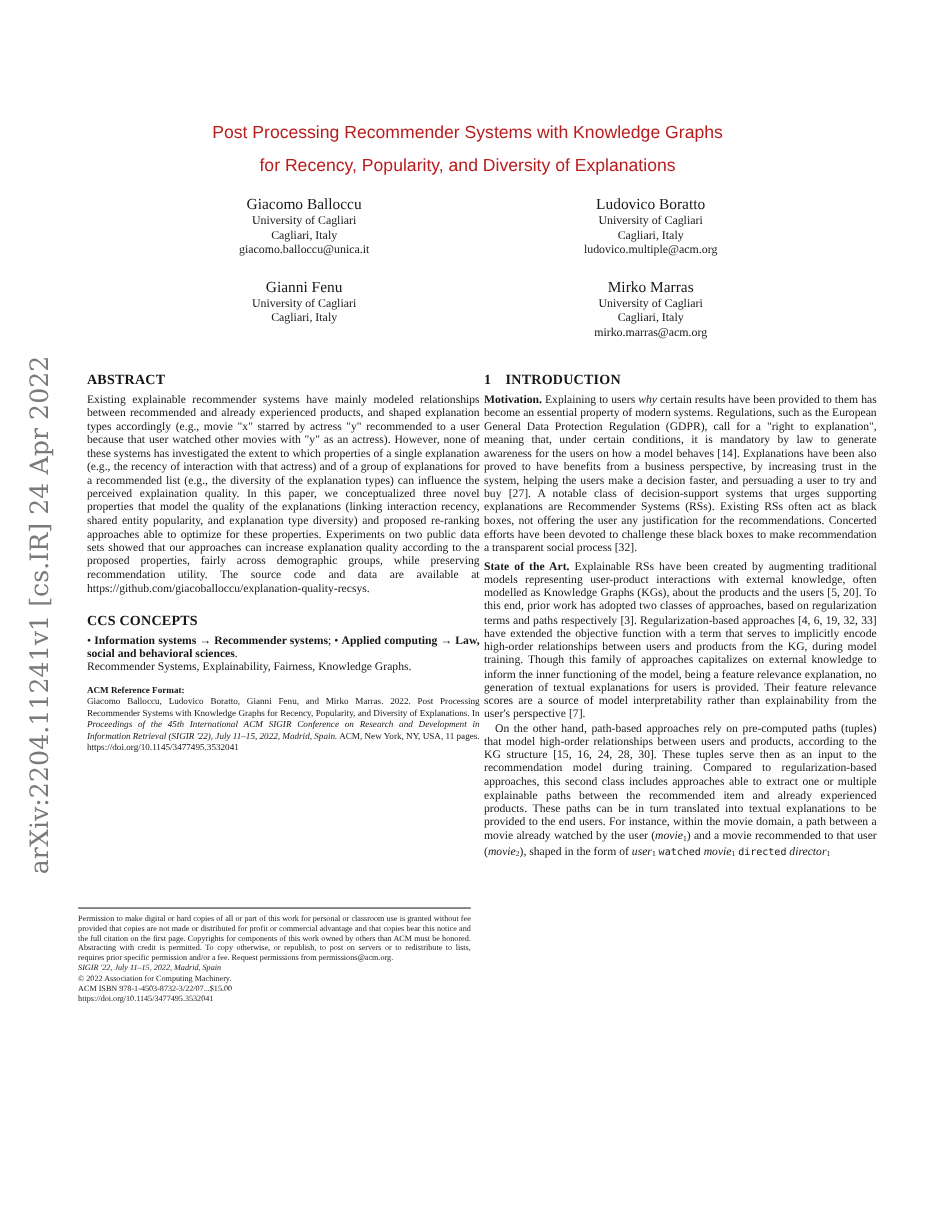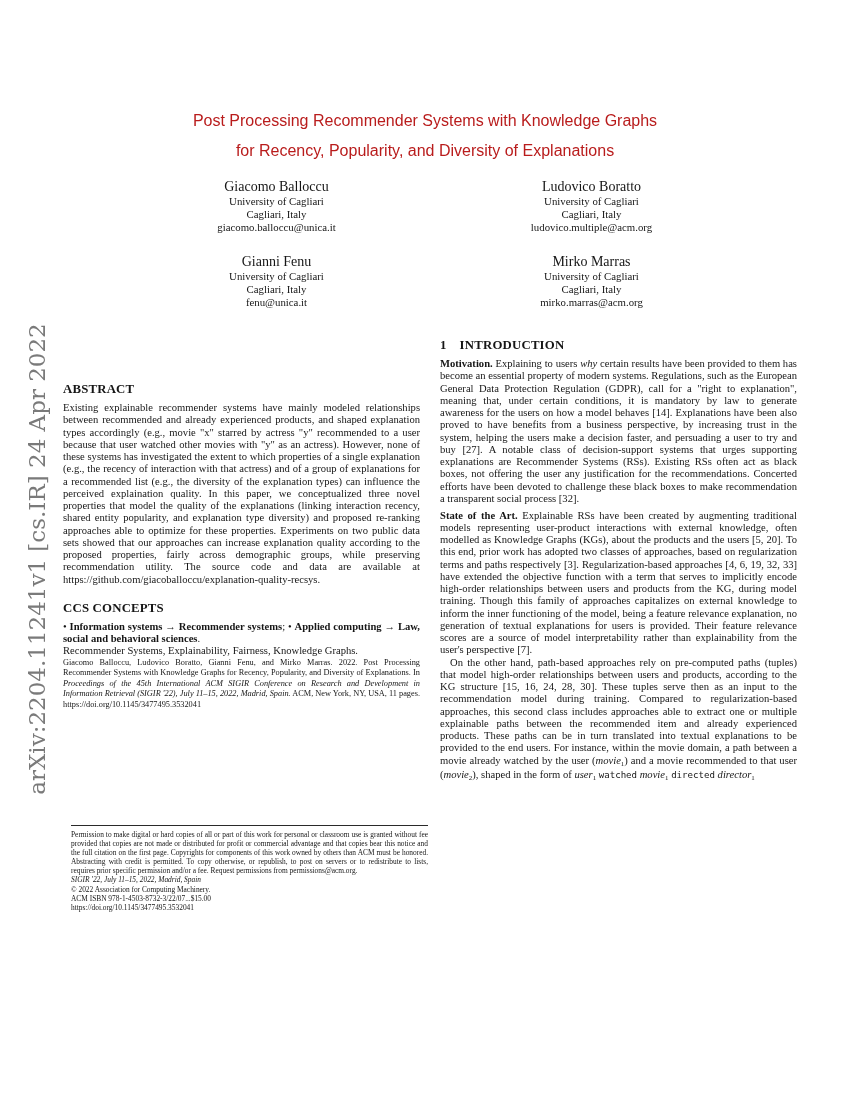--- a/index.html
+++ b/index.html
@@ -29,21 +29,21 @@
   .authors {
     position:absolute; top:178px; left:119px; width:630px;
     display:grid; grid-template-columns:1fr 1fr; row-gap:18px;
   }
   .author { text-align:center; }
   .author-name { font-size:14px; line-height:17px; }
   .author-line { font-size:10.8px; line-height:13.2px; }
 
   
   .col { position:absolute; top:338px; width:357px; }
-  .col-left  { left:63px;margin-top:44px;  }
+  .col-left  { left:79px;  }
   .col-right { left:440px; }
 
   .sec-heading {
     font-size:12.8px; font-weight:700; margin:0 0 5px 0; padding:0;
     letter-spacing:0.2px;
   }
   .sec-heading .sec-num { margin-right:13px; }
   .mt { margin-top:15px; }
 
   .body {
@@ -91,39 +91,39 @@
     <div class="author">
       <div class="author-name">Ludovico Boratto</div>
       <div class="author-line">University of Cagliari</div>
       <div class="author-line">Cagliari, Italy</div>
       <div class="author-line">ludovico.multiple@acm.org</div>
     </div>
     <div class="author">
       <div class="author-name">Gianni Fenu</div>
       <div class="author-line">University of Cagliari</div>
       <div class="author-line">Cagliari, Italy</div>
-      <div class="author-line">fenu@unica.it</div>
     </div>
     <div class="author">
       <div class="author-name">Mirko Marras</div>
       <div class="author-line">University of Cagliari</div>
       <div class="author-line">Cagliari, Italy</div>
       <div class="author-line">mirko.marras@acm.org</div>
     </div>
   </div>
 
   <div class="col col-left">
     <h2 class="sec-heading">ABSTRACT</h2>
     <p class="body just">Existing explainable recommender systems have mainly modeled relationships between recommended and already experienced products, and shaped explanation types accordingly (e.g., movie "x" starred by actress "y" recommended to a user because that user watched other movies with "y" as an actress). However, none of these systems has investigated the extent to which properties of a single explanation (e.g., the recency of interaction with that actress) and of a group of explanations for a recommended list (e.g., the diversity of the explanation types) can influence the perceived explaination quality. In this paper, we conceptualized three novel properties that model the quality of the explanations (linking interaction recency, shared entity popularity, and explanation type diversity) and proposed re-ranking approaches able to optimize for these properties. Experiments on two public data sets showed that our approaches can increase explanation quality according to the proposed properties, fairly across demographic groups, while preserving recommendation utility. The source code and data are available at https://github.com/giacoballoccu/explanation-quality-recsys.</p>
 
     <h2 class="sec-heading mt">CCS CONCEPTS</h2>
     <p class="body just"><span>• </span><span class="sg-b">Information systems</span><span> → </span><span class="sg-b">Recommender systems</span><span>; </span><span>• </span><span class="sg-b">Applied computing</span><span> → </span><span class="sg-b">Law, social and behavioral sciences</span><span>.</span></p>
 
     <p class="body">Recommender Systems, Explainability, Fairness, Knowledge Graphs.</p>
 
+    <div class="ref-head">ACM Reference Format:</div>
     <p class="ref"><span>Giacomo Balloccu, Ludovico Boratto, Gianni Fenu, and Mirko Marras. 2022. Post Processing Recommender Systems with Knowledge Graphs for Recency, Popularity, and Diversity of Explanations. In </span><span class="sg-i">Proceedings of the 45th International ACM SIGIR Conference on Research and Development in Information Retrieval (SIGIR '22), July 11–15, 2022, Madrid, Spain.</span><span> ACM, New York, NY, USA, 11 pages. https://doi.org/10.1145/3477495.3532041</span></p>
   </div>
 
   <div class="footnote">
     <div class="fn-rule"></div>
     <p class="fn">Permission to make digital or hard copies of all or part of this work for personal or classroom use is granted without fee provided that copies are not made or distributed for profit or commercial advantage and that copies bear this notice and the full citation on the first page. Copyrights for components of this work owned by others than ACM must be honored. Abstracting with credit is permitted. To copy otherwise, or republish, to post on servers or to redistribute to lists, requires prior specific permission and/or a fee. Request permissions from permissions@acm.org.</p>
     <div class="fn-line sg-i">SIGIR '22, July 11–15, 2022, Madrid, Spain</div>
     <div class="fn-line">© 2022 Association for Computing Machinery.</div>
     <div class="fn-line">ACM ISBN 978-1-4503-8732-3/22/07...$15.00</div>
     <div class="fn-line">https://doi.org/10.1145/3477495.3532041</div>

